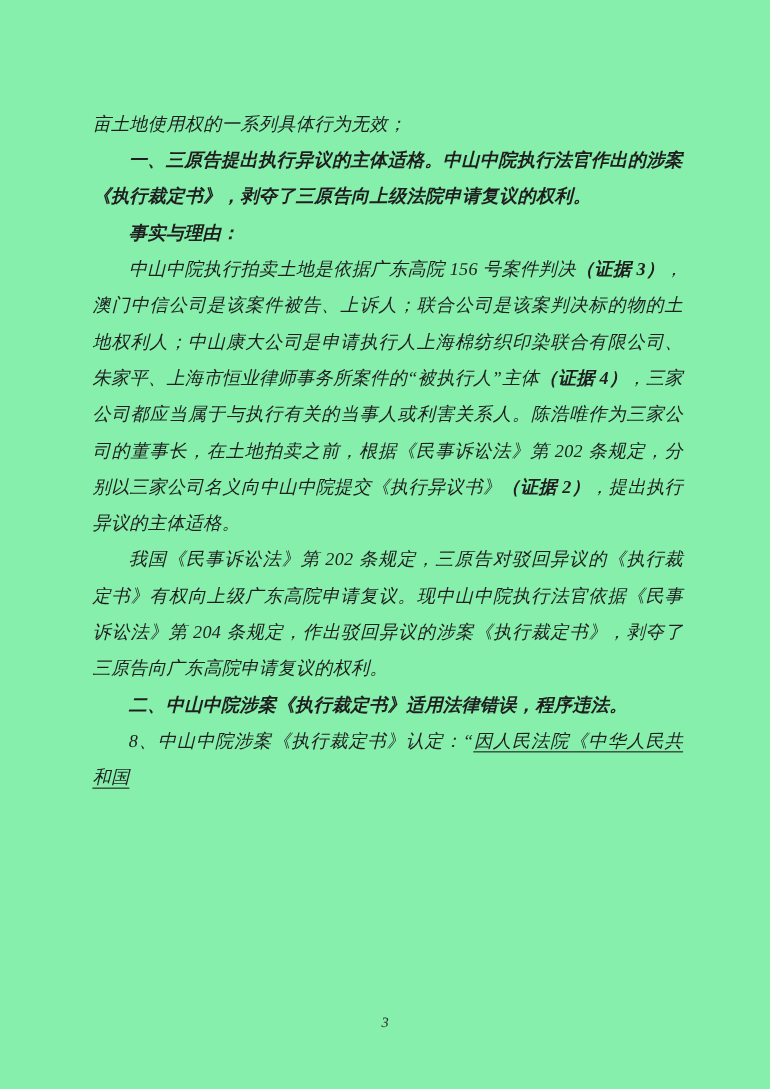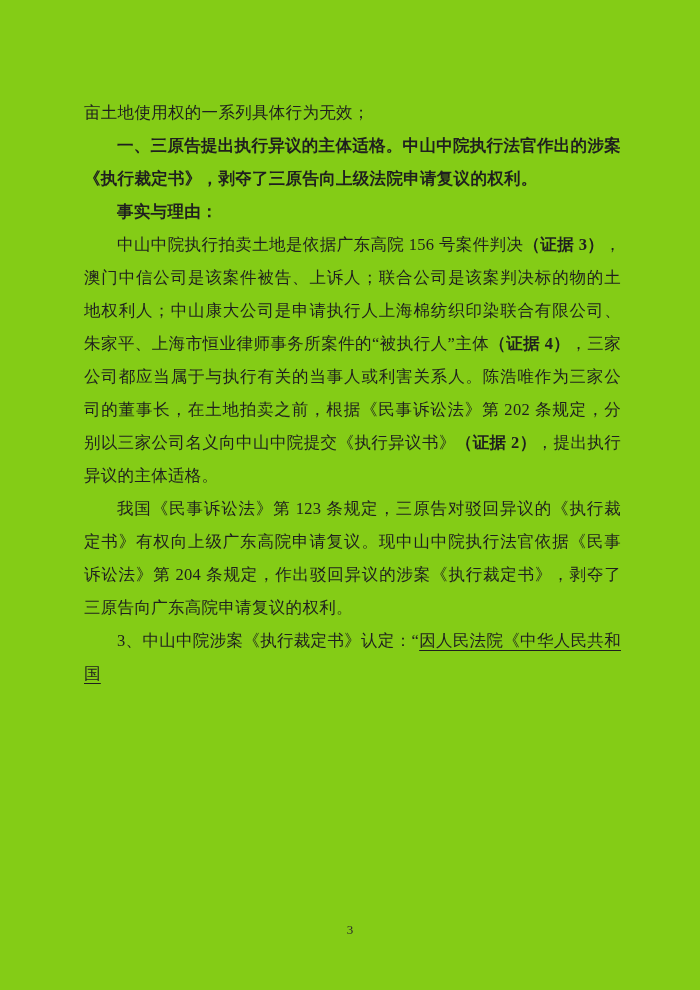--- a/index.html
+++ b/index.html
@@ -5,25 +5,26 @@
   html, body {
     margin: 0;
     padding: 0;
     background: #ffffff;
   }
   .page {
     position: relative;
     width: 700px;
     height: 990px;
     margin: 0 auto;
-    background: #84cc16;
+    background: #86efac;
     color: #1f1f1f;
     font-family: "Liberation Serif", "DejaVu Serif", serif;
     overflow: hidden;
     box-sizing: border-box;
+    font-style: italic;
   }
   .text-block {
     position: absolute;
     top: 96px;
     left: 84px;
     width: 537px;
     font-size: 16.5px;
     line-height: 33px;
     text-align: justify;
     word-break: break-all;
@@ -57,19 +58,20 @@
 </style>
 </head>
 <body>
 
 <div class="page">
   <div class="text-block" id="doc-body">
       <p class="para"><span>亩土地使用权的一系列具体行为无效；</span></p>
       <p class="para indent"><span class="seg-bold">一、三原告提出执行异议的主体适格。中山中院执行法官作出的涉案《执行裁定书》，剥夺了三原告向上级法院申请复议的权利。</span></p>
       <p class="para indent"><span class="seg-bold">事实与理由：</span></p>
       <p class="para indent"><span>中山中院执行拍卖土地是依据广东高院 156 号案件判决</span><span class="seg-bold">（证据 3）</span><span>，澳门中信公司是该案件被告、上诉人；联合公司是该案判决标的物的土地权利人；中山康大公司是申请执行人上海棉纺织印染联合有限公司、朱家平、上海市恒业律师事务所案件的“被执行人”主体</span><span class="seg-bold">（证据 4）</span><span>，三家公司都应当属于与执行有关的当事人或利害关系人。陈浩唯作为三家公司的董事长，在土地拍卖之前，根据《民事诉讼法》第 202 条规定，分别以三家公司名义向中山中院提交《执行异议书》</span><span class="seg-bold">（证据 2）</span><span>，提出执行异议的主体适格。</span></p>
-      <p class="para indent"><span>我国《民事诉讼法》第 123 条规定，三原告对驳回异议的《执行裁定书》有权向上级广东高院申请复议。现中山中院执行法官依据《民事诉讼法》第 204 条规定，作出驳回异议的涉案《执行裁定书》，剥夺了三原告向广东高院申请复议的权利。</span></p>
-      <p class="para indent"><span>3、中山中院涉案《执行裁定书》认定：“</span><span class="seg-underline">因人民法院《中华人民共和国</span></p>
+      <p class="para indent"><span>我国《民事诉讼法》第 202 条规定，三原告对驳回异议的《执行裁定书》有权向上级广东高院申请复议。现中山中院执行法官依据《民事诉讼法》第 204 条规定，作出驳回异议的涉案《执行裁定书》，剥夺了三原告向广东高院申请复议的权利。</span></p>
+      <p class="para indent"><span class="seg-bold">二、中山中院涉案《执行裁定书》适用法律错误，程序违法。</span></p>
+      <p class="para indent"><span>8、中山中院涉案《执行裁定书》认定：“</span><span class="seg-underline">因人民法院《中华人民共和国</span></p>
     </div>
   <div class="footer">
     <span>3</span>
   </div>
 </div>
 
 </body></html>

